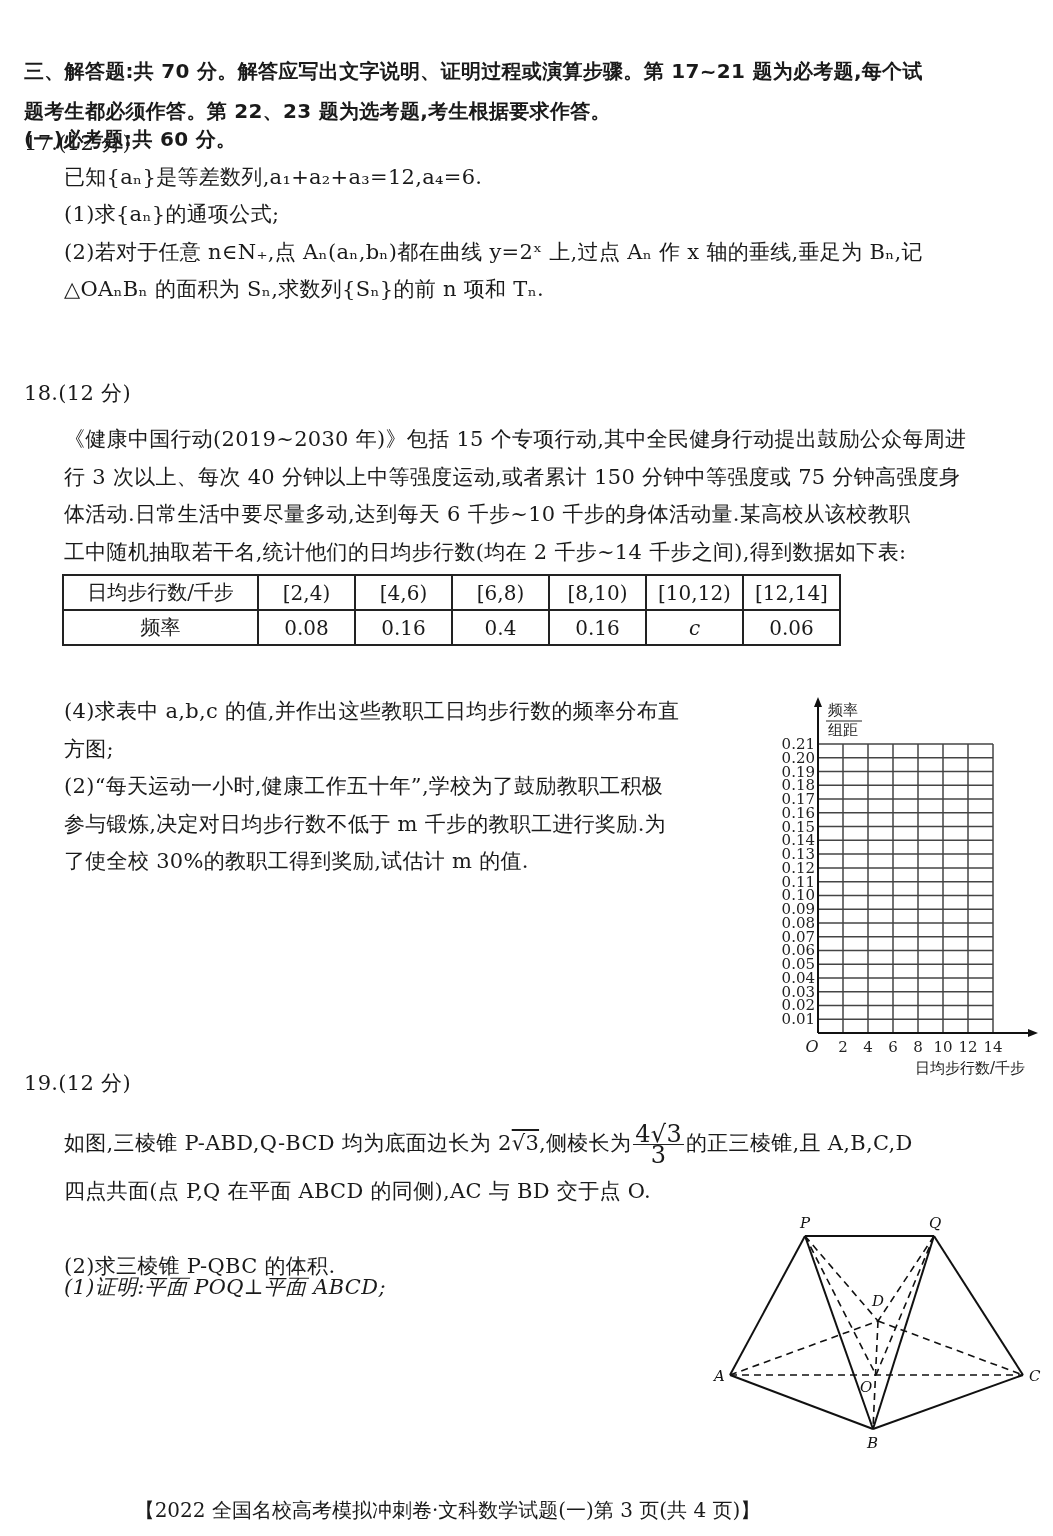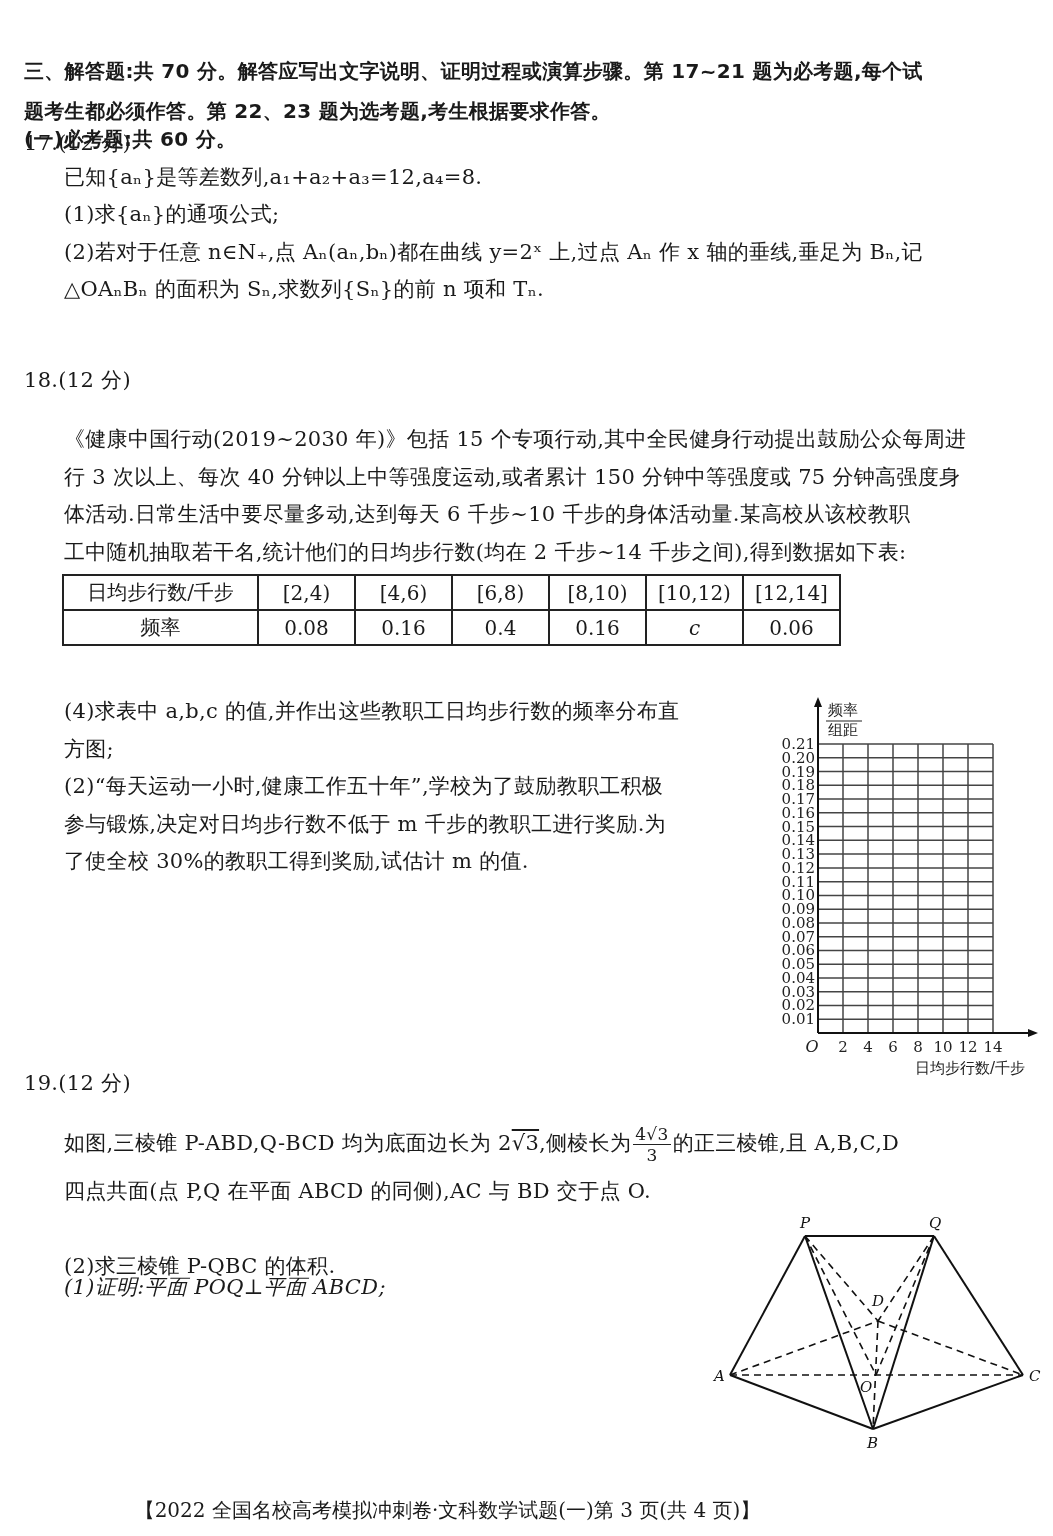--- a/index.html
+++ b/index.html
@@ -9,39 +9,39 @@
   .bold { font-family:"DejaVu Sans", sans-serif; font-weight:bold; font-size:20px;margin-top:44px; }
   .ind { left:64px; }
   .hd { left:24px; }
   i, .it { font-style:italic; }
   table.data { position:absolute; left:62px; top:574px; border-collapse:collapse; font-size:20px; }
   table.data td { border:2px solid #222; height:33px; text-align:center; padding:0; }
   table.data td.h { width:193px; }
   table.data td.c { width:95px; }
   .chart { position:absolute; left:770px; top:695px; }
   .footer { position:absolute; top:1497px; left:0; width:895px; text-align:center; font-size:20px; }
-  .frac { display:inline-block; vertical-align:middle; text-align:center; font-size:17px; line-height:20px; margin:0 2px; }
+  .frac { display:inline-block; vertical-align:middle; text-align:center; font-size:24px; line-height:20px; margin:0 2px; }
   .frac .n { display:block; border-bottom:1.5px solid #222; padding:0 2px; }
   .frac .d { display:block; }
   .sqrt { text-decoration:overline; }
 </style>
 </head>
 <body>
 
 <div class="line bold hd" style="top:12px;">三、解答题:共 70 分。解答应写出文字说明、证明过程或演算步骤。第 17~21 题为必考题,每个试</div>
 <div class="line bold hd" style="top:52px;">题考生都必须作答。第 22、23 题为选考题,考生根据要求作答。</div>
 <div class="line bold hd" style="top:80px;text-align:center;">(一)必考题:共 60 分。</div>
 
 <div class="line hd" style="top:128px;text-align:right;">17.(12 分)</div>
-<div class="line ind" style="top:162px;">已知{aₙ}是等差数列,a₁+a₂+a₃=12,a₄=8.</div>
+<div class="line ind" style="top:162px;">已知{aₙ}是等差数列,a₁+a₂+a₃=12,a₄=6.</div>
 <div class="line ind" style="top:199px;">(1)求{aₙ}的通项公式;</div>
 <div class="line ind" style="top:237px;">(2)若对于任意 n∈N₊,点 Aₙ(aₙ,bₙ)都在曲线 y=2ˣ 上,过点 Aₙ 作 x 轴的垂线,垂足为 Bₙ,记</div>
 <div class="line ind" style="top:274px;">△OAₙBₙ 的面积为 Sₙ,求数列{Sₙ}的前 n 项和 Tₙ.</div>
 
-<div class="line hd" style="top:365px;text-align:center;">18.(12 分)</div>
+<div class="line hd" style="top:378px;text-align:center;">18.(12 分)</div>
 <div class="line ind" style="top:424px;">《健康中国行动(2019~2030 年)》包括 15 个专项行动,其中全民健身行动提出鼓励公众每周进</div>
 <div class="line ind" style="top:462px;">行 3 次以上、每次 40 分钟以上中等强度运动,或者累计 150 分钟中等强度或 75 分钟高强度身</div>
 <div class="line ind" style="top:499px;">体活动.日常生活中要尽量多动,达到每天 6 千步~10 千步的身体活动量.某高校从该校教职</div>
 <div class="line ind" style="top:537px;">工中随机抽取若干名,统计他们的日均步行数(均在 2 千步~14 千步之间),得到数据如下表:</div>
 
 <table class="data">
   <tbody>
       <tr>
     <td class="h">日均步行数/千步</td>
     <td class="c">[2,4)</td>

